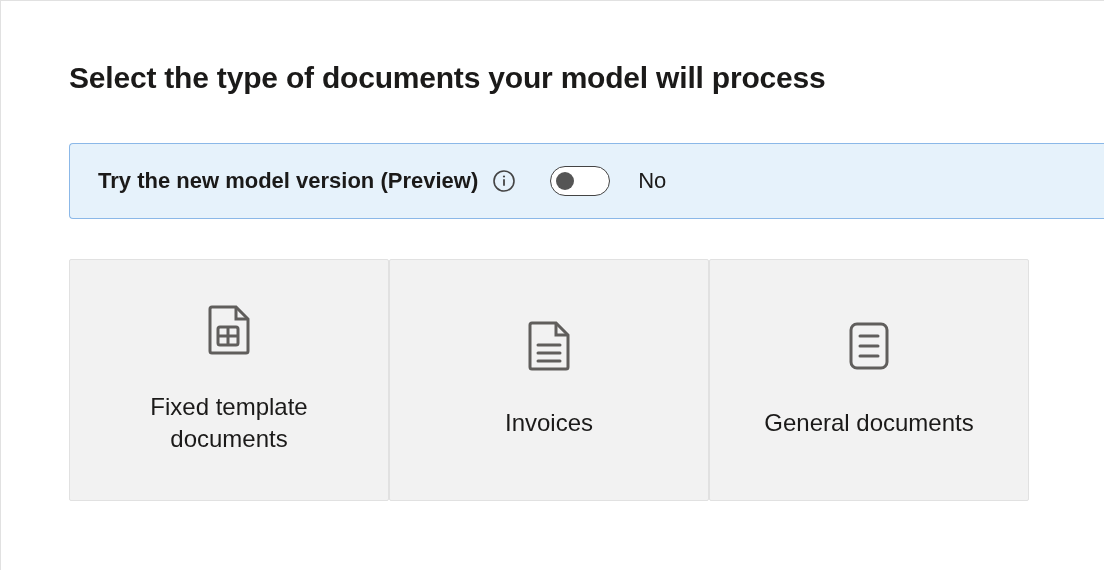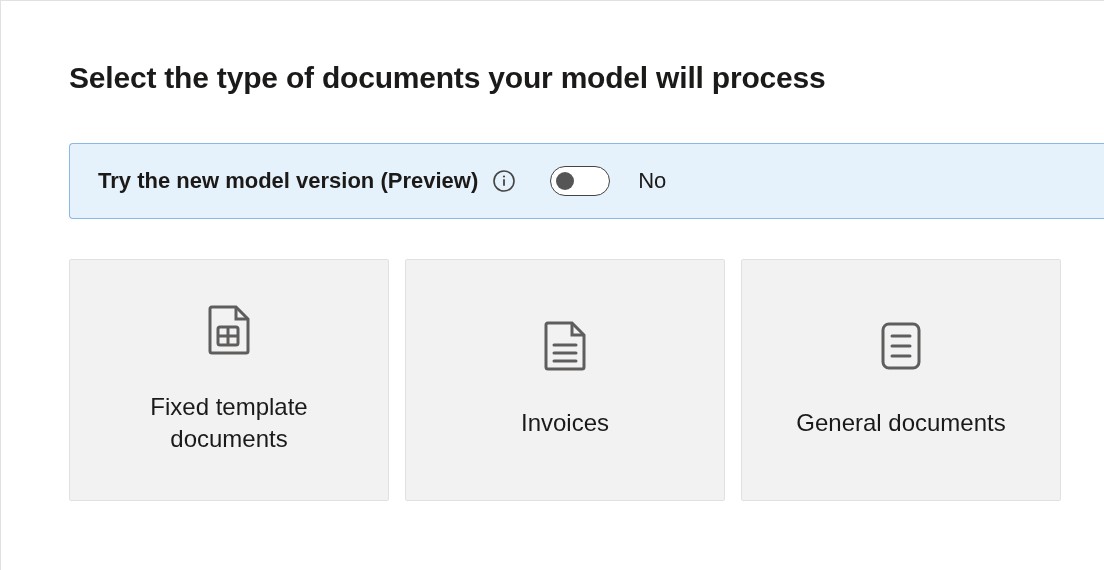--- a/index.html
+++ b/index.html
@@ -72,21 +72,21 @@
       top: 50%;
       transform: translateY(-50%);
     }
     .toggle-state {
       font-size: 22px;
       color: #1b1a19;
       margin-left: 16px;
     }
     .card-row {
       display: flex;
-      gap: 16px;
+      gap: 0;
     }
     .card {
       flex: 0 0 320px;
       height: 242px;
       background: #f2f2f2;
       border: 1px solid #e1e1e1;
       border-radius: 2px;
       display: flex;
       flex-direction: column;
       align-items: center;

